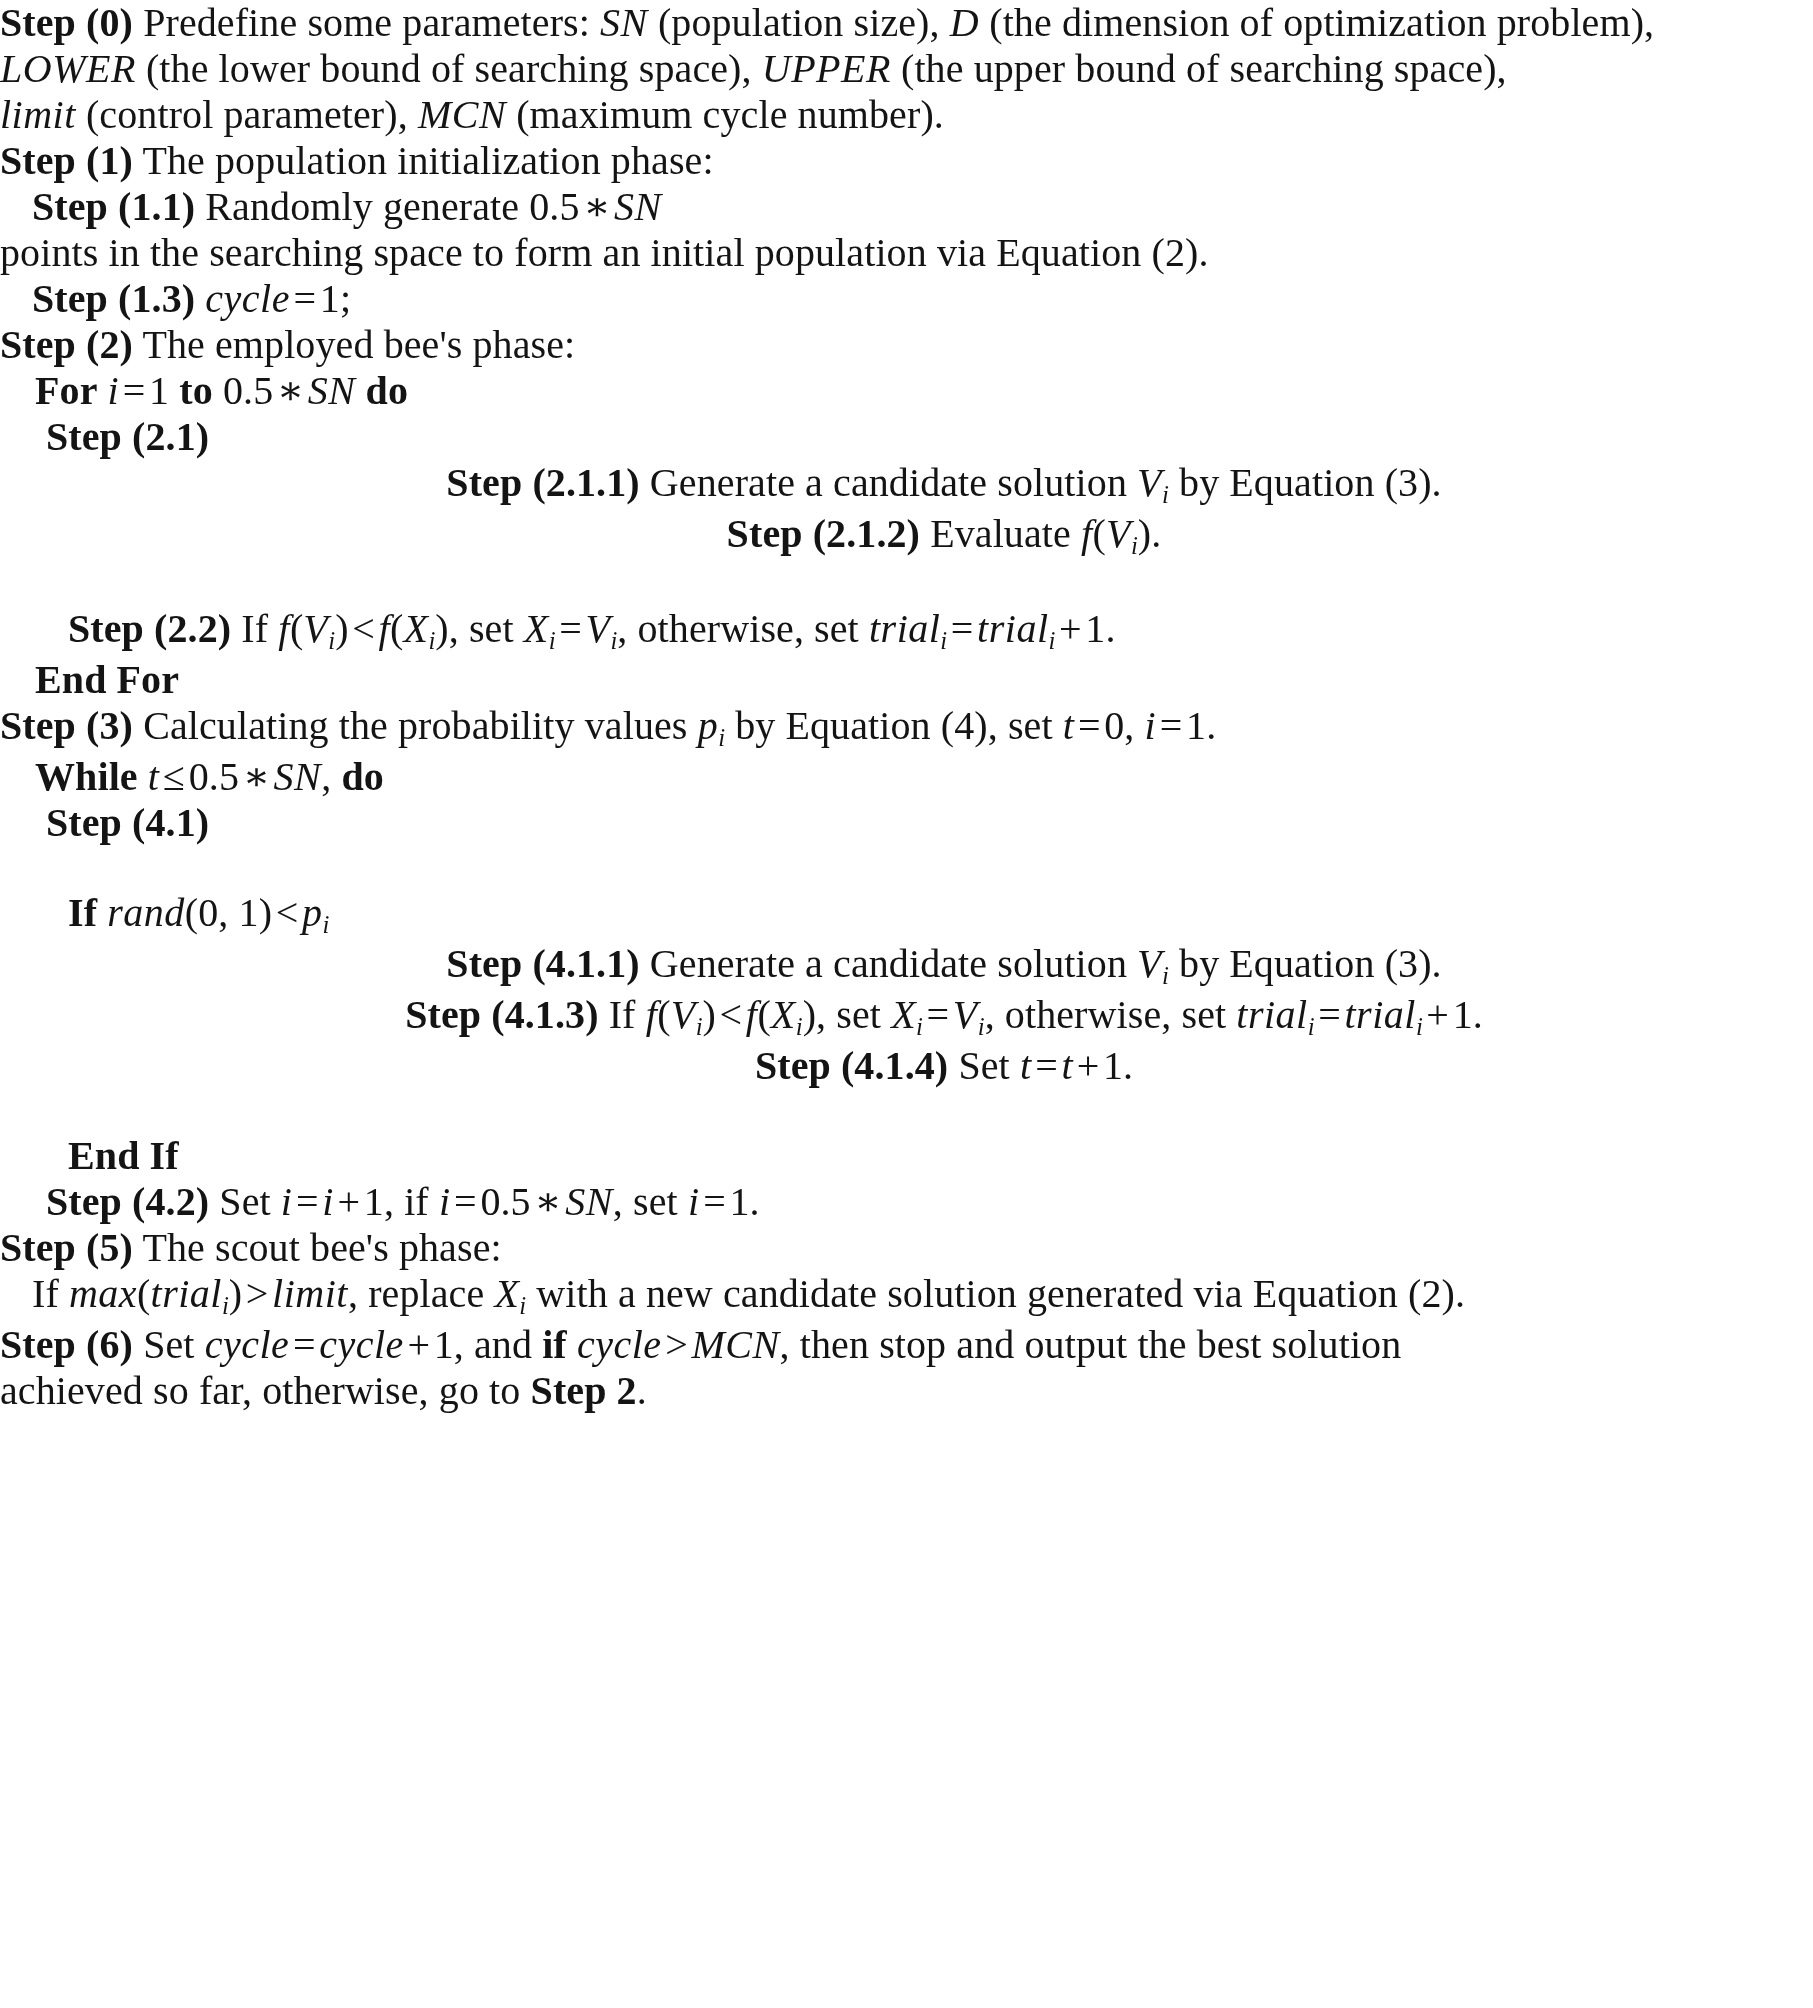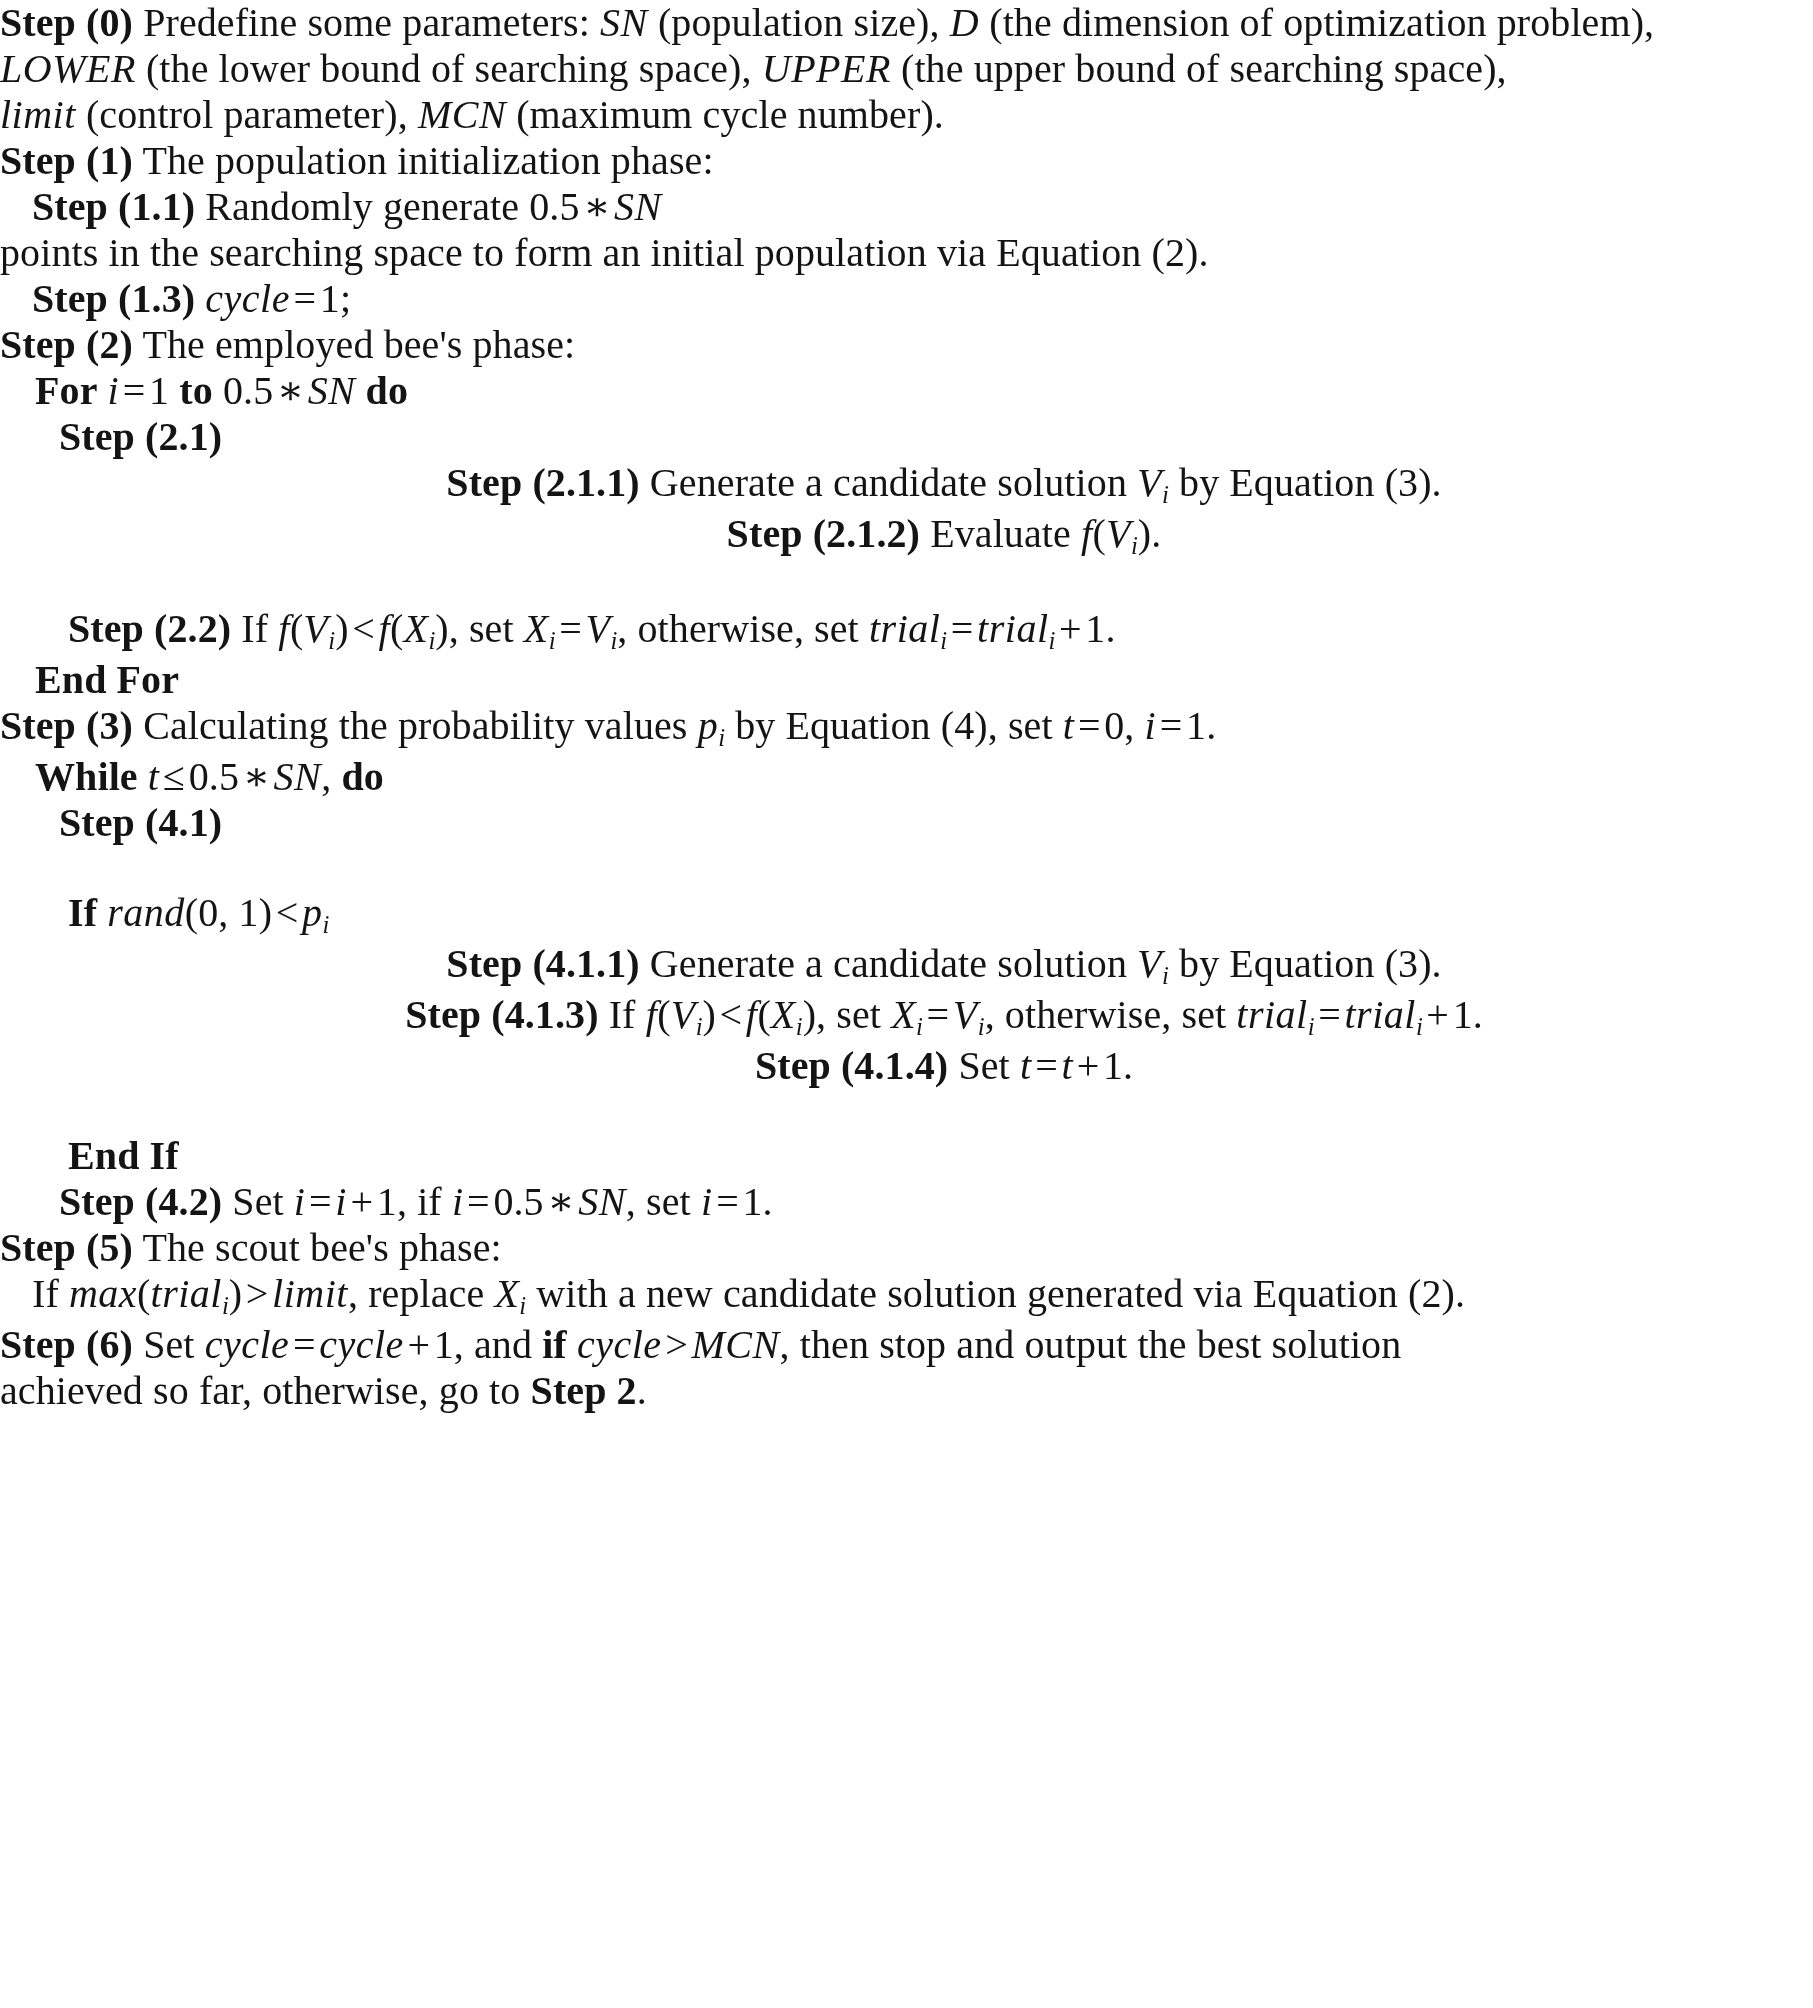--- a/index.html
+++ b/index.html
@@ -24,21 +24,21 @@
     font-size: 40px;
     line-height: 46px;
     white-space: nowrap;
     color: #141414;
     letter-spacing: 0.1px;
   }
   
   .i0 { margin-left: 0px; }
   .i1 { margin-left: 32px; }
   .i2 { margin-left: 35px; }
-  .i3 { margin-left: 59px; }
+  .i3 { margin-left: 46px; }
   .i4 { margin-left: 68px; margin-top: 44px; }
   .i5 { margin-left: 90px; text-align: center; }
 
   b.kw { font-weight: bold; }
   i.mv {
     font-family: "Liberation Serif", "DejaVu Serif", serif;
     font-style: italic;
     letter-spacing: 0.5px;
   }
   .num { font-style: normal; }

